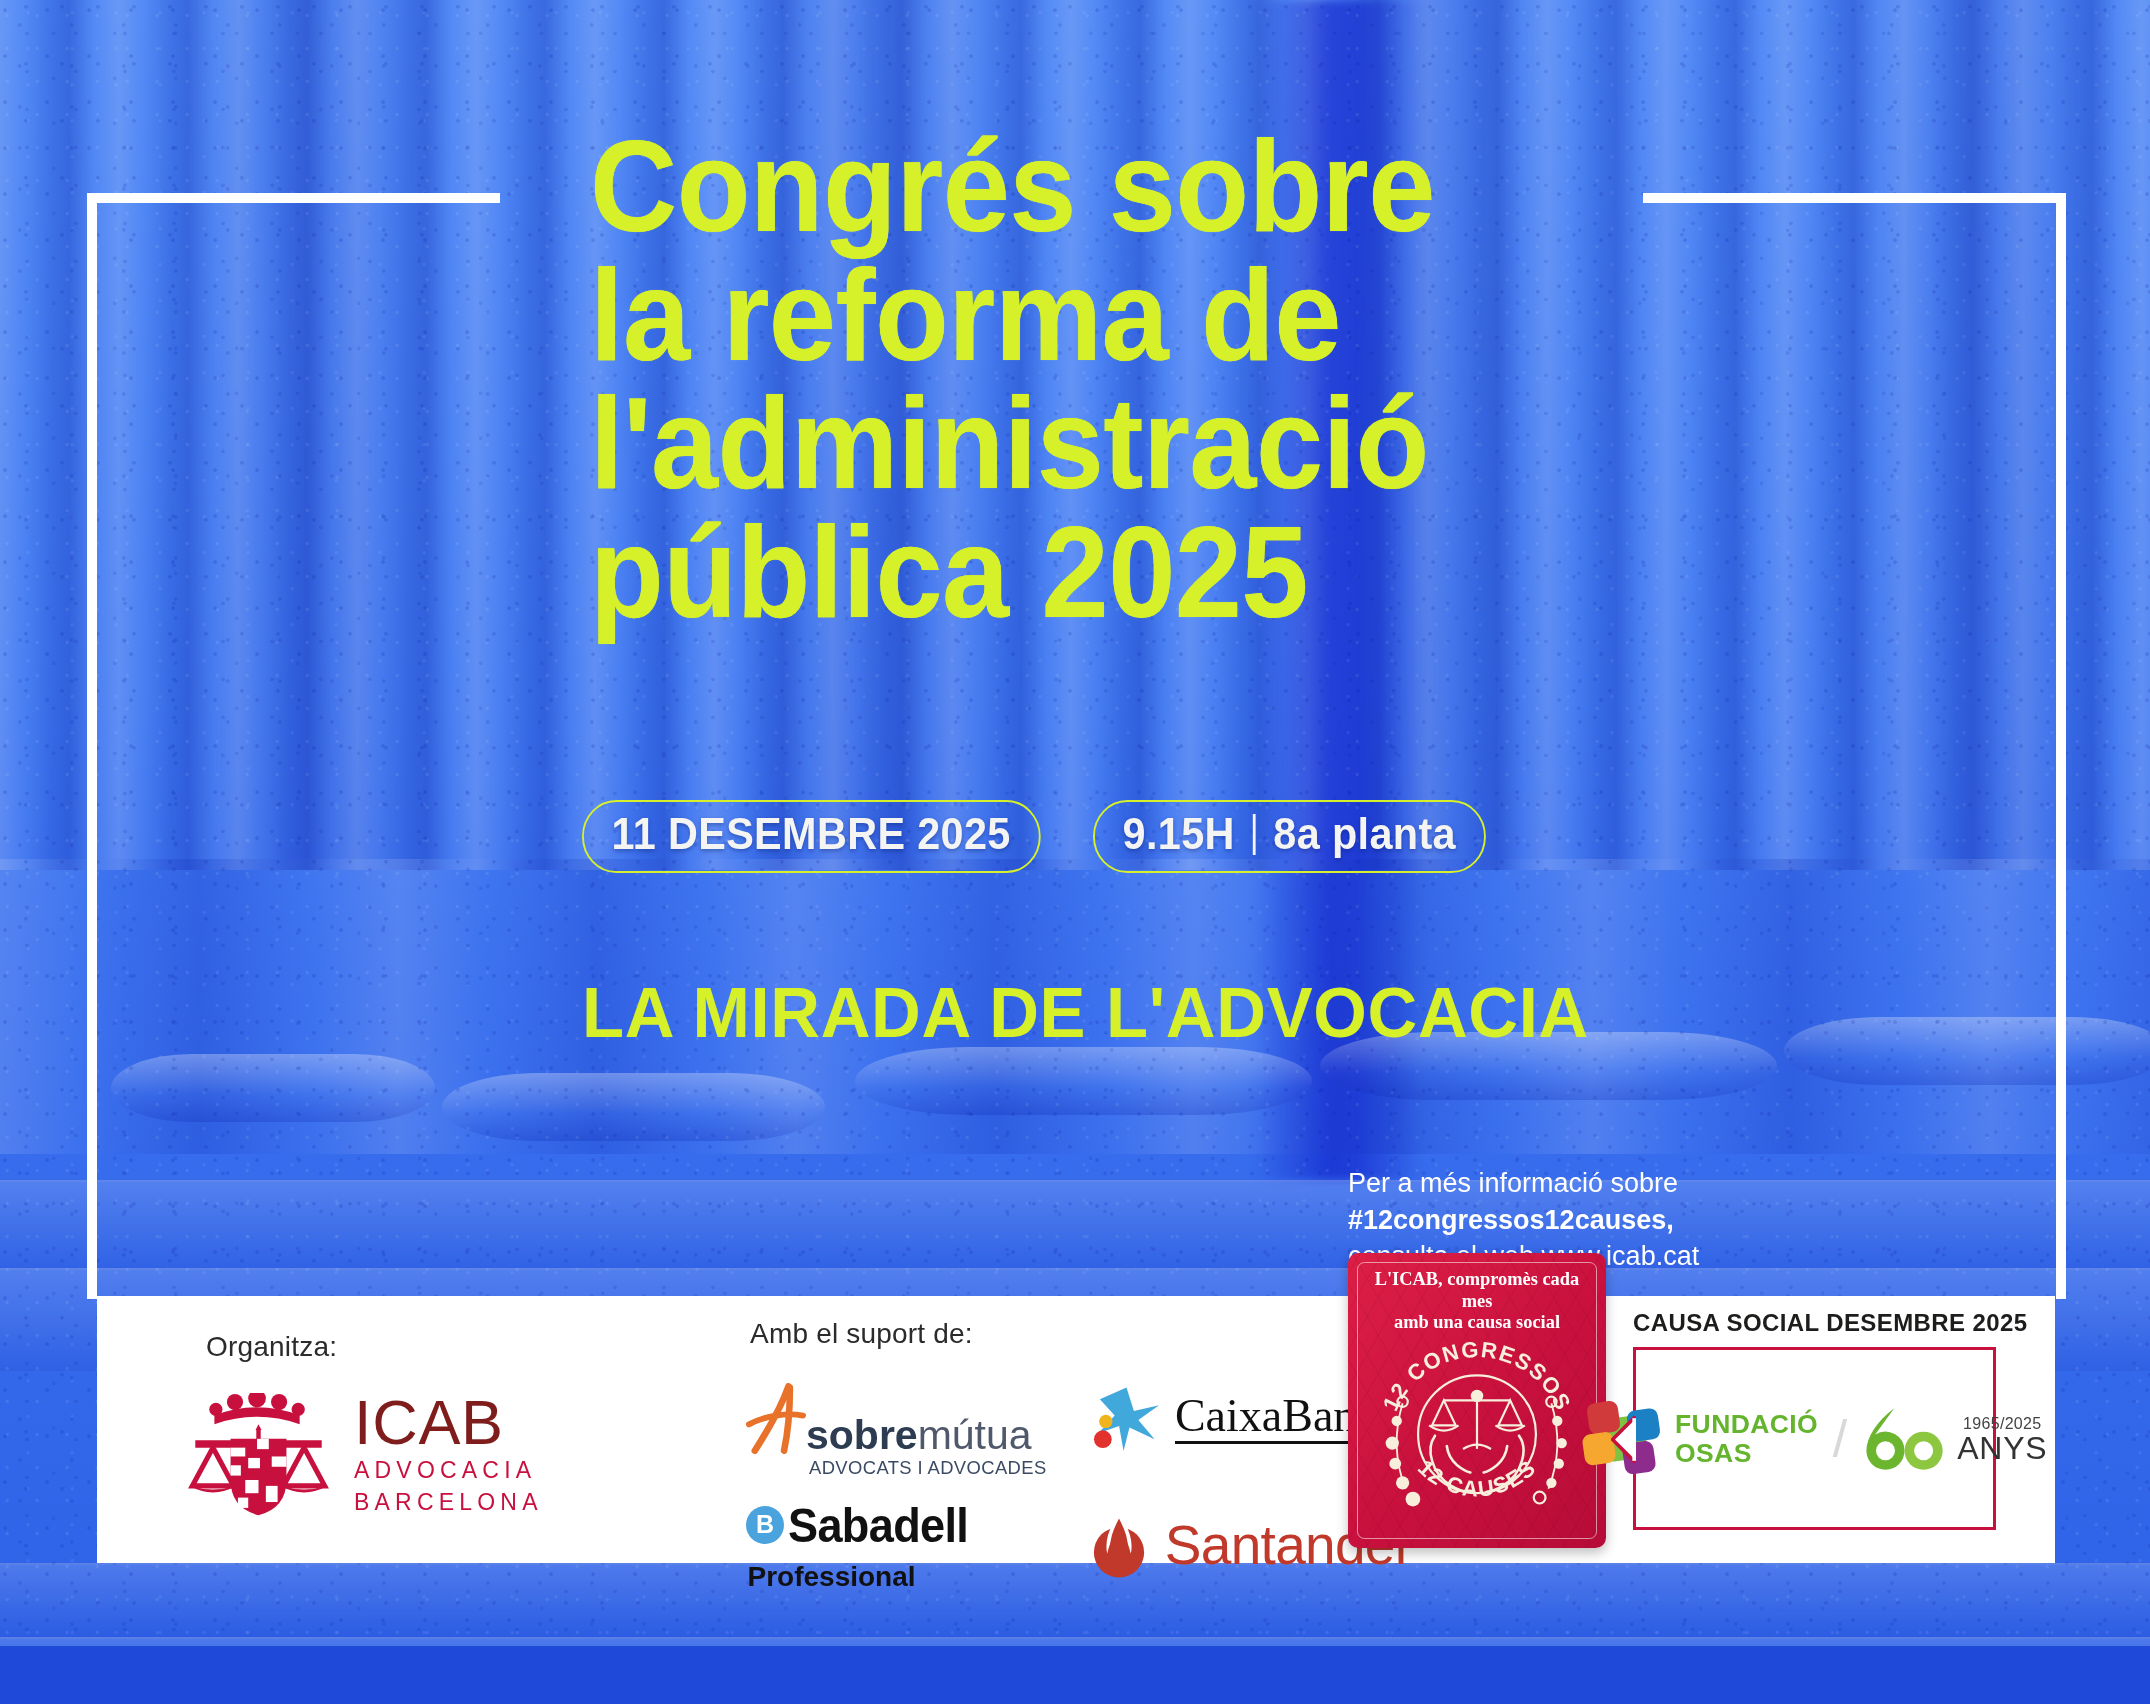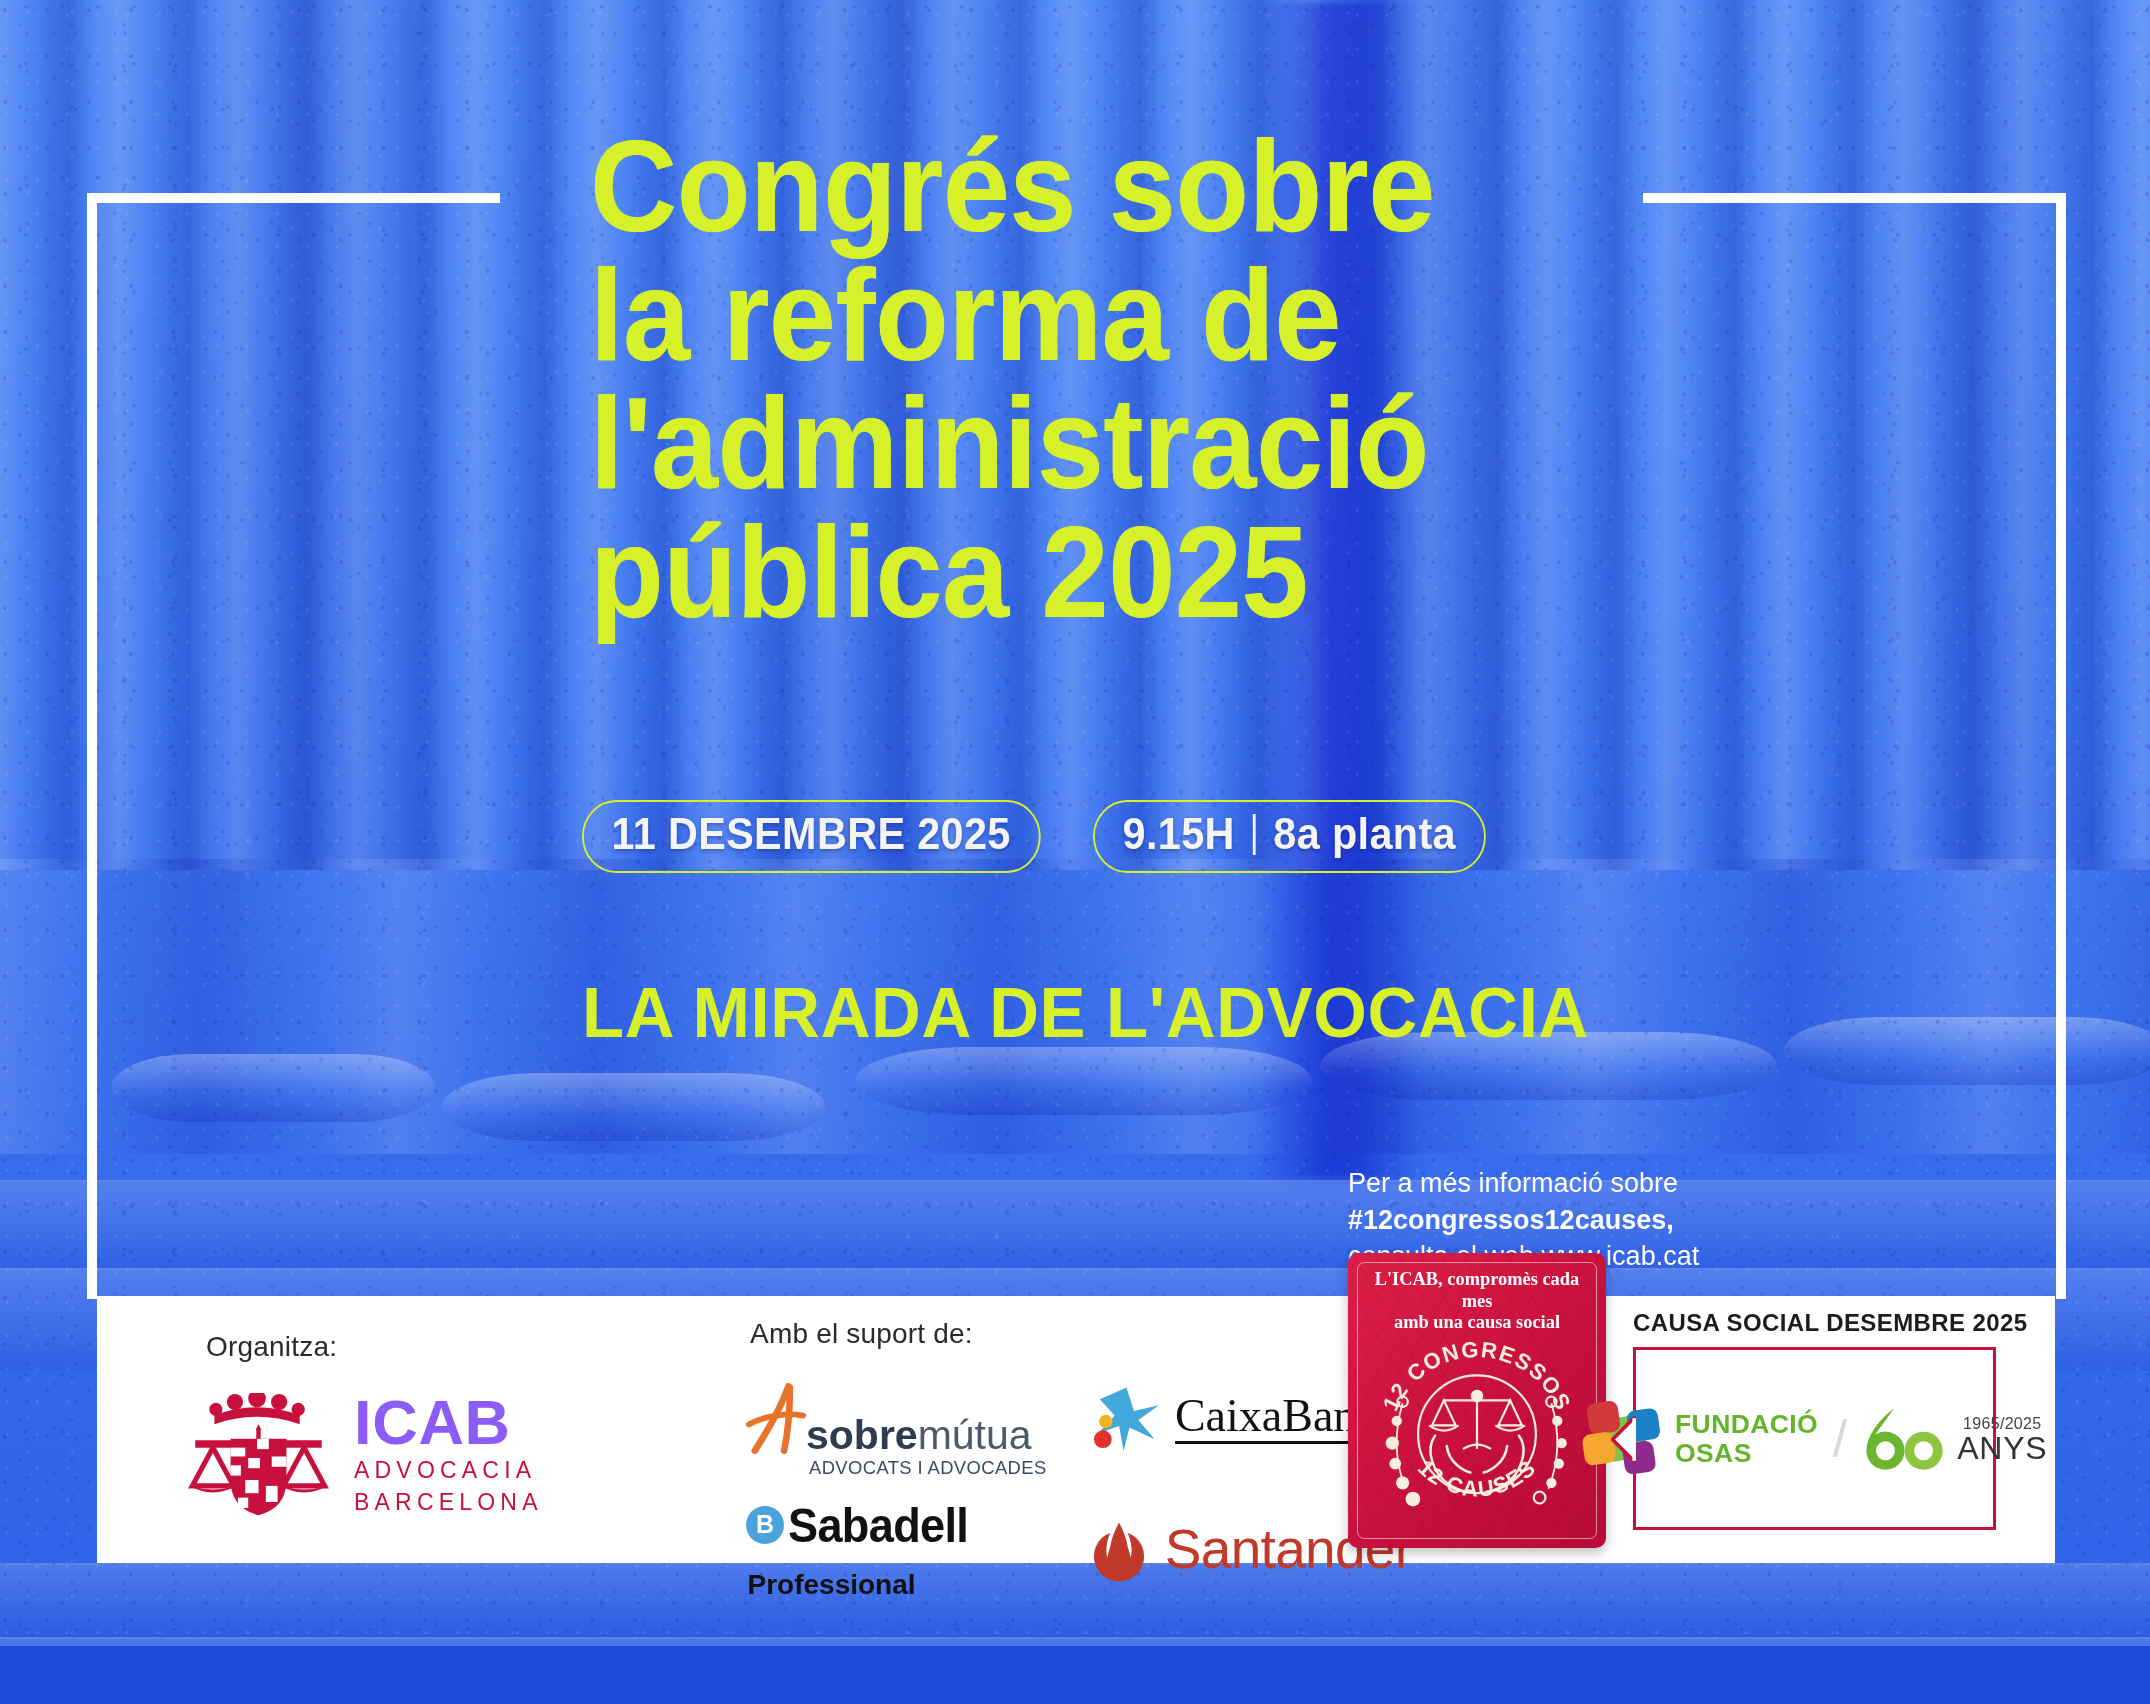--- a/index.html
+++ b/index.html
@@ -138,21 +138,21 @@
     position:absolute;left:97px;top:1296px;width:1958px;height:267px;
     background:#ffffff;
   }
   .foot-label{
     position:absolute;color:#2b2b2b;font-size:28px;letter-spacing:0.2px;
   }
 
   
   .icab-wrap{position:absolute;left:88px;top:97px;display:flex;align-items:center;gap:22px;}
   .icab-text{display:flex;flex-direction:column;gap:2.9px;}
-  .icab-name{color:#8b5cf6;font-weight:bold;font-size:63px;letter-spacing:0.7px;line-height:.95;}
+  .icab-name{color:#7f1d1d;font-weight:normal;font-size:63px;letter-spacing:0.7px;line-height:.95;}
   .icab-sub{color:#C8103E;font-size:23px;letter-spacing:5.2px;line-height:1.25;}
 
   
   .sponsors{position:absolute;left:649px;top:87px;}
   .sp-row{display:flex;align-items:flex-start;gap:44px;}
   .sp-row2{display:flex;align-items:center;gap:44px;margin-top:17.7px;}
 
   .alter{display:flex;flex-direction:column;}
   .alter-top{display:flex;align-items:flex-end;}
   .alter-word{font-size:41px;line-height:.9;color:#3b4a63;}
@@ -166,21 +166,21 @@
     border-bottom:3.7px solid #111;padding-bottom:1.5px;line-height:1.02;
   }
 
   .sabadell{display:flex;flex-direction:column;}
   .sab-top{display:flex;align-items:center;gap:4.4px;}
   .sab-b{
     width:38px;height:38px;border-radius:50%;background:#4aa3dc;color:#fff;
     font-weight:bold;font-size:25px;display:flex;align-items:center;justify-content:center;
   }
   .sab-word{font-weight:bold;font-size:49px;color:#111;letter-spacing:-0.7px;transform:scaleX(.92);transform-origin:left center;}
-  .sab-sub{font-weight:bold;font-size:28px;color:#111;margin-left:1.5px;margin-top:16px;}
+  .sab-sub{font-weight:bold;font-size:28px;color:#111;margin-left:1.5px;margin-top:8px;}
 
   .santander{display:flex;align-items:center;gap:11.8px;}
   .sant-word{color:#C0392B;font-size:55px;letter-spacing:-0.7px;}
 
   
   .badge{
     position:absolute;left:1348px;top:1253px;width:258px;height:295px;
     background:
       linear-gradient(135deg,#DD1F45 0%,#C8103E 55%,#B60C37 100%);
     border-radius:10.3px;

